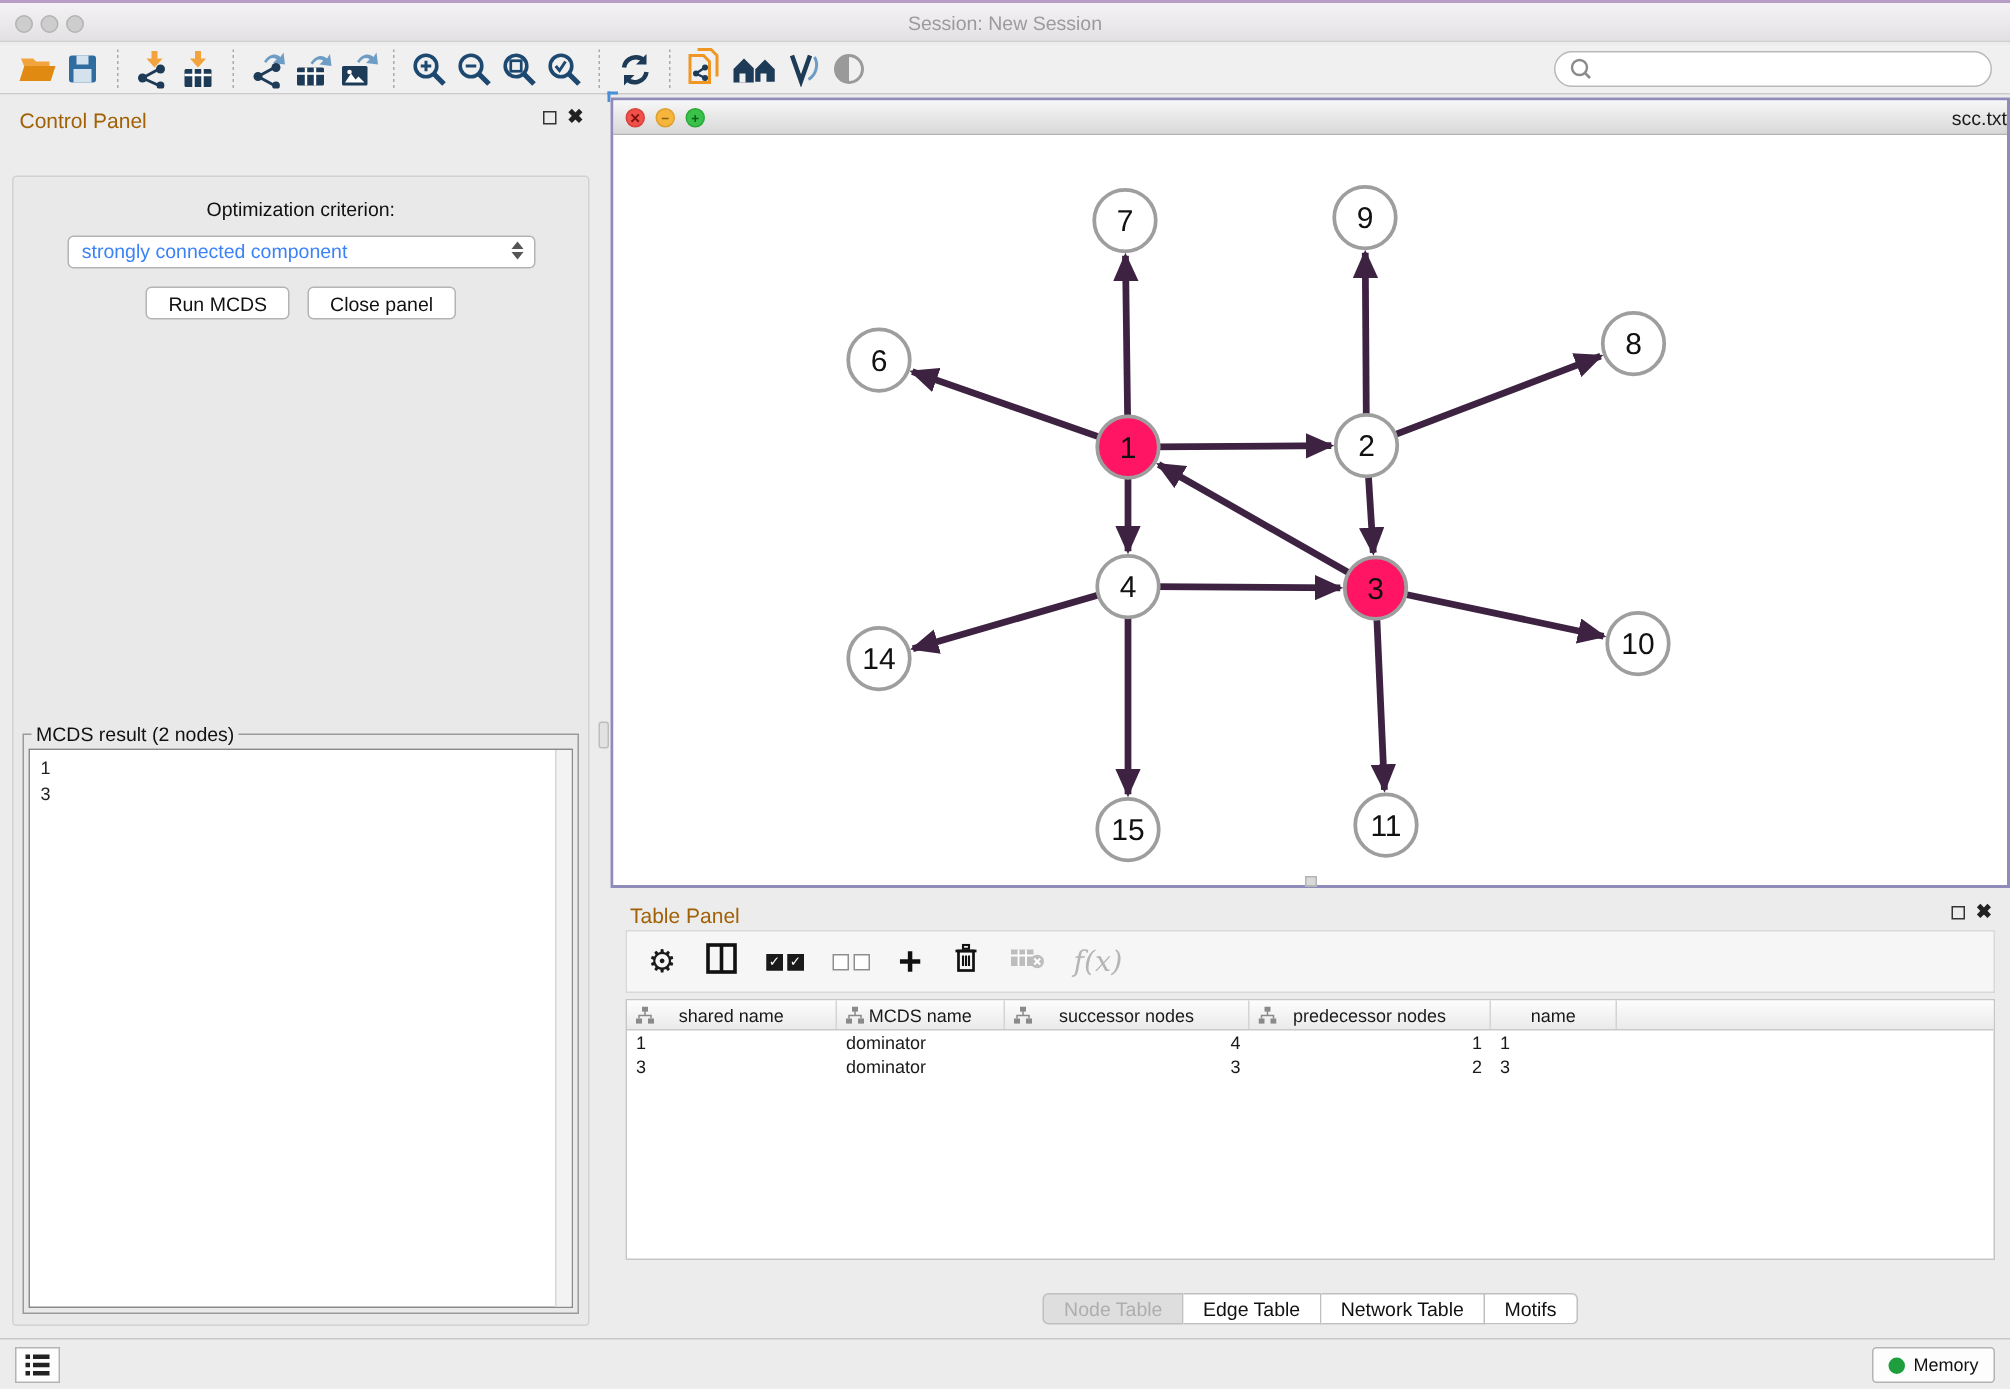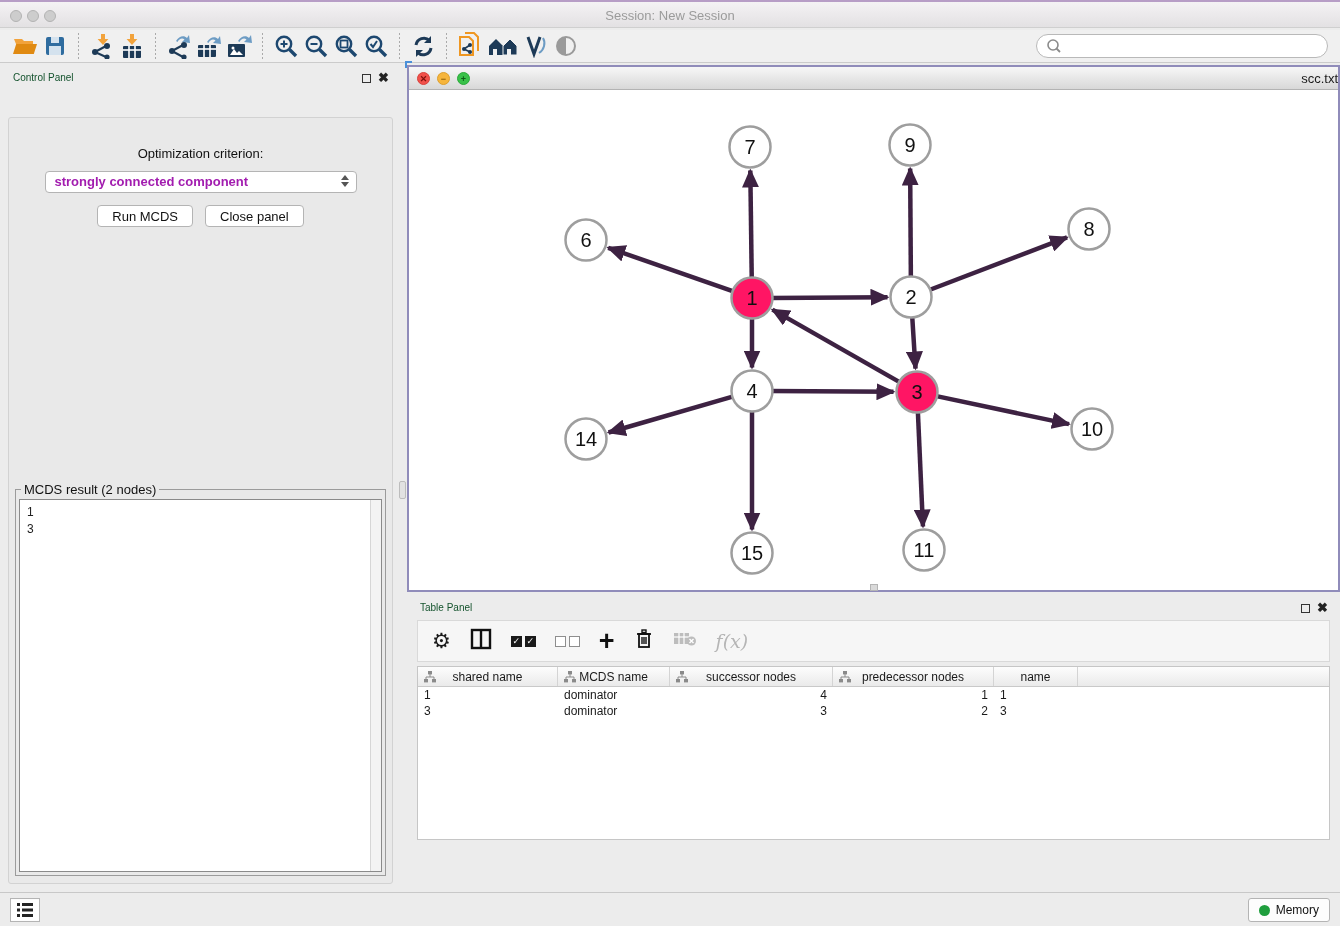--- a/index.html
+++ b/index.html
@@ -23,39 +23,39 @@
   .tb-sep { width:1px; height:26px; margin:0 8px;
     background:repeating-linear-gradient(#aaa 0 2px, transparent 2px 4px); }
   .search-wrap { position:absolute; right:12px; top:4px; width:292px; height:24px;
     background:#fff; border:1px solid #b9b9b9; border-radius:12px; display:flex; align-items:center; }
   .search-wrap input { border:none; outline:none; background:transparent; font-size:12px;
     width:250px; font-family:"Liberation Sans",sans-serif; }
 
   
   .control-panel { position:absolute; left:0; top:63px; width:401px; height:829px; background:#ececec; }
   .panel-head { position:relative; height:30px; }
-  .panel-title { position:absolute; left:13px; top:9px; font-size:10px; color:#14532d; }
+  .panel-title { position:absolute; left:13px; top:9px; font-size:14px; color:#a16207; }
   .win-max { position:absolute; top:11px; width:9px; height:9px; border:1.5px solid #333; }
   .win-close { position:absolute; top:7px; font-size:13px; font-weight:bold; color:#222; }
   .cp-max { right:30px; } .cp-close { right:12px; }
 
   .tab-row { position:absolute; left:0; width:100%; display:flex; justify-content:center; }
   .cp-tabs { top:34px; z-index:3; }
   .tab { height:21px; padding:0 13px; font-size:13px; background:#fff; border:1px solid #bfbfbf;
     border-left:none; display:flex; align-items:center; color:#111; }
   .tab:first-child { border-left:1px solid #bfbfbf; border-radius:4px 0 0 4px; }
   .tab:last-child { border-radius:0 4px 4px 0; }
   .tab.active { background:#dedede; color:#aeaeae; }
 
   .cp-content { position:absolute; left:8px; right:8px; top:54px; bottom:8px;
     background:#e9e9e9; border:1px solid #d2d2d2; border-radius:3px; }
-  .opt-label { margin-top:28px; text-align:center; font-size:13px; color:#111; }
+  .opt-label { margin-top:14px; text-align:center; font-size:13px; color:#111; }
   .combo { position:relative; margin:10px auto 0; width:312px; height:22px; background:#fff;
     border:1px solid #b4b4b4; border-radius:4px; font-size:13px; line-height:20px;
-    padding-left:9px; color:#a21caf;font-weight:bold; }
+    padding-left:9px; color:#3b82f6; }
   .combo .stepper { position:absolute; right:7px; top:3px; display:flex; flex-direction:column; gap:2px; }
   .combo .stepper i { width:0; height:0; border-left:4px solid transparent; border-right:4px solid transparent; }
   .combo .stepper i.up { border-bottom:5px solid #555; }
   .combo .stepper i.down { border-top:5px solid #555; }
   .btn-row { margin-top:12px; display:flex; justify-content:center; gap:12px; }
   .push-btn { height:22px; padding:0 14px; background:#fff; border:1px solid #b4b4b4;
     border-radius:4px; font-size:13px; color:#111; display:flex; align-items:center; }
 
   .groupbox { position:absolute; left:6px; right:6px; top:371px; bottom:7px; border:1px solid #9b9b9b; }
   .groupbox legend { position:absolute; top:-8px; left:5px; background:#e9e9e9; padding:0 3px;
@@ -510,20 +510,26 @@
         <div class="tbl-row">
           <span class="td" style="width: 140px;">3</span>
           <span class="td" style="width: 112px;">dominator</span>
           <span class="td num" style="width: 163px;">3</span>
           <span class="td num" style="width: 161px;">2</span>
           <span class="td" style="width: 84px;">3</span>
         </div>
       </div>
   </div>
 
+  <div class="tab-row tp-tabs" style="position:absolute;">
+      <span class="tab active">Node Table</span>
+      <span class="tab">Edge Table</span>
+      <span class="tab">Network Table</span>
+      <span class="tab">Motifs</span>
+    </div>
 </div>
 
 <div class="status-bar">
   <span class="list-btn">
     <svg width="18" height="16" viewBox="0 0 18 16">
         <g fill="#222">
           <rect x="1" y="1" width="3" height="3"></rect>
           <rect x="6" y="1" width="11" height="3"></rect>
           <rect x="1" y="6.5" width="3" height="3"></rect>
           <rect x="6" y="6.5" width="11" height="3"></rect>

